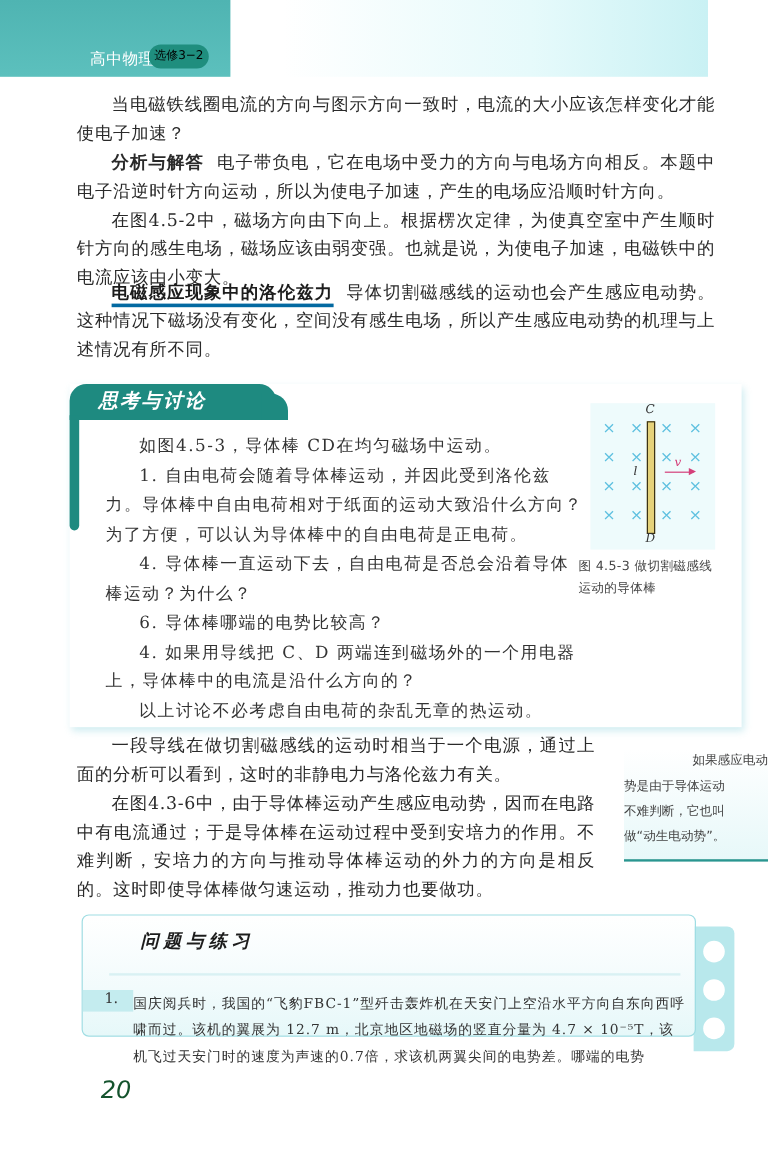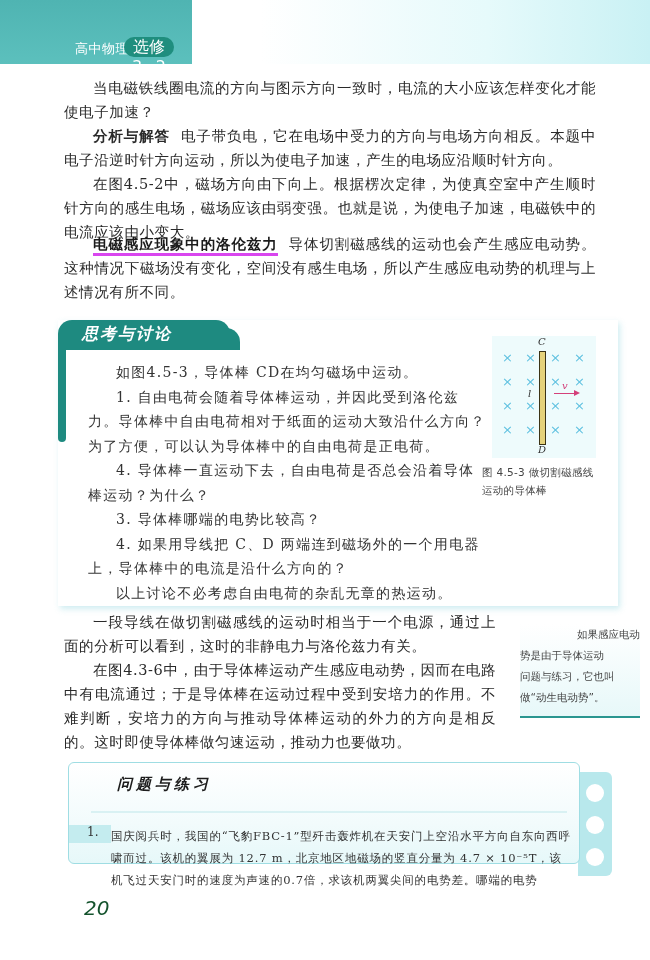--- a/index.html
+++ b/index.html
@@ -3,44 +3,44 @@
 <meta charset="utf-8">
 <style>
   html, body { margin: 0; padding: 0; }
   body {
     width: 650px; height: 960px; position: relative; overflow: hidden;
     background: #ffffff;
     font-family: "DejaVu Serif", "Liberation Serif", serif;
     color: #2a2a2a;
   }
   .header-band {
-    position: absolute; left: 0; top: 0; width: 650px; height: 64px;
+    position: absolute; left: 0; top: 0; width: 590px; height: 64px;
     background: linear-gradient(90deg, #ffffff 0%, #ffffff 40%, #e6fafb 75%, #c9f1f4 100%);
   }
   .header-left {
     position: absolute; left: 0; top: 0; width: 192px; height: 64px;
     background: linear-gradient(180deg, #4fb4b2 0%, #5cc0bd 100%);
   }
   .header-subject {
     position: absolute; left: 75px; top: 40px; font-size: 13px; color: #ffffff;
     font-family: "DejaVu Sans", sans-serif; letter-spacing: 0.5px;
   }
   .header-pill {
     position: absolute; left: 124px; top: 37px; width: 50px; height: 20px;
-    background: #1f8e7e; border-radius: 12px; color: #ffffff;
-    font-family: "DejaVu Sans", sans-serif; font-size: 16px; line-height: 20px; text-align: center;
+    background: #1f8e7e; border-radius: 12px; color: #000000;
+    font-family: "DejaVu Sans", sans-serif; font-size: 10px; line-height: 20px; text-align: center;
   }
   .para {
     position: absolute; font-size: 14.5px; line-height: 24px;
     text-align: justify; letter-spacing: 0.6px;
   }
   .bold { font-family: Liberation Serif, serif; font-weight: bold; }
   .keyterm {
     font-family: "DejaVu Sans", sans-serif; font-weight: bold; color: #1c1c1c;
-    border-bottom: 3px solid #d946ef; padding-bottom: 1px;
+    border-bottom: 3px solid #0369a1; padding-bottom: 1px;
   }
   .discuss-box {
     position: absolute; left: 58px; top: 296px; width: 560px; height: 286px;
     background: #ffffff;
     box-shadow: 2px 3px 6px rgba(150,215,225,0.45);
     margin-top: 24px;
   }
   .discuss-tab {
     position: absolute; left: 0; top: 0; width: 172px; height: 30px;
     background: #1e8a80; border-radius: 14px 14px 0 0;
@@ -146,21 +146,21 @@
 
 <div class="discuss-box">
   <div class="discuss-tab">
     <span class="discuss-title">思考与讨论</span>
   </div>
   <div class="discuss-leftbar"></div>
   <div class="discuss-text">
     <p>如图4.5-3，导体棒 CD在均匀磁场中运动。</p>
     <p>1. 自由电荷会随着导体棒运动，并因此受到洛伦兹力。导体棒中自由电荷相对于纸面的运动大致沿什么方向？为了方便，可以认为导体棒中的自由电荷是正电荷。</p>
     <p>4. 导体棒一直运动下去，自由电荷是否总会沿着导体棒运动？为什么？</p>
-    <p>3. 导体棒哪端的电势比较高？</p>
+    <p>6. 导体棒哪端的电势比较高？</p>
     <p>4. 如果用导线把 C、D 两端连到磁场外的一个用电器上，导体棒中的电流是沿什么方向的？</p>
     <p>以上讨论不必考虑自由电荷的杂乱无章的热运动。</p>
   </div>
 </div>
 
 <div class="figure">
   <span class="fig-label" style="left:46px; top:0px;">C</span>
   <span class="cross" style="left:10px; top:14px;">×</span>
   <span class="cross" style="left:33px; top:14px;">×</span>
   <span class="cross" style="left:58px; top:14px;">×</span>
@@ -188,21 +188,21 @@
 <div class="para" style="left:64px; top:610px; width:432px; text-indent:2em;">
   <span>一段导线在做切割磁感线的运动时相当于一个电源，通过上面的分析可以看到，这时的非静电力与洛伦兹力有关。</span>
 </div>
 <div class="para" style="left:64px; top:658px; width:432px; text-indent:2em;">
   <span>在图4.3-6中，由于导体棒运动产生感应电动势，因而在电路中有电流通过；于是导体棒在运动过程中受到安培力的作用。不难判断，安培力的方向与推动导体棒运动的外力的方向是相反的。这时即使导体棒做匀速运动，推动力也要做功。</span>
 </div>
 
 <div class="side-note">
   <span>如果感应电动</span>
   <span>势是由于导体运动</span>
-  <span>问题与练习，它也叫</span>
+  <span>不难判断，它也叫</span>
   <span>做“动生电动势”。</span>
 </div>
 
 <div class="exercise-tab">
   <div class="hole" style="top:12px;"></div>
   <div class="hole" style="top:44px;"></div>
   <div class="hole" style="top:76px;"></div>
 </div>
 <div class="exercise-box">
   <span class="exercise-title">问题与练习</span>

